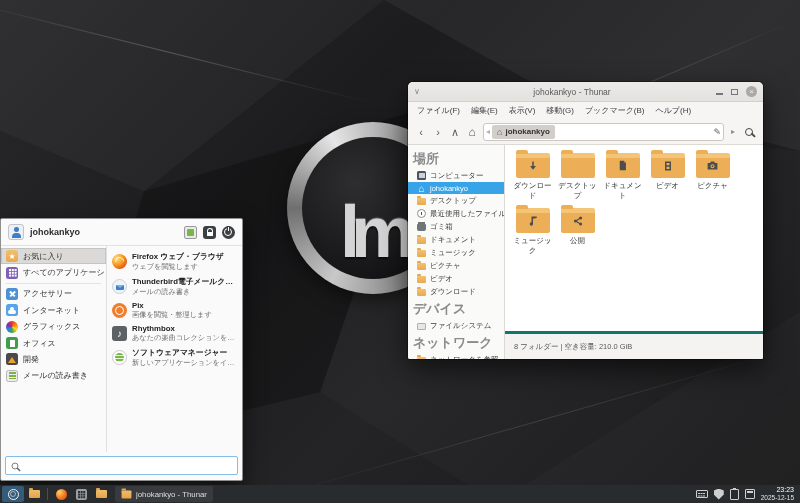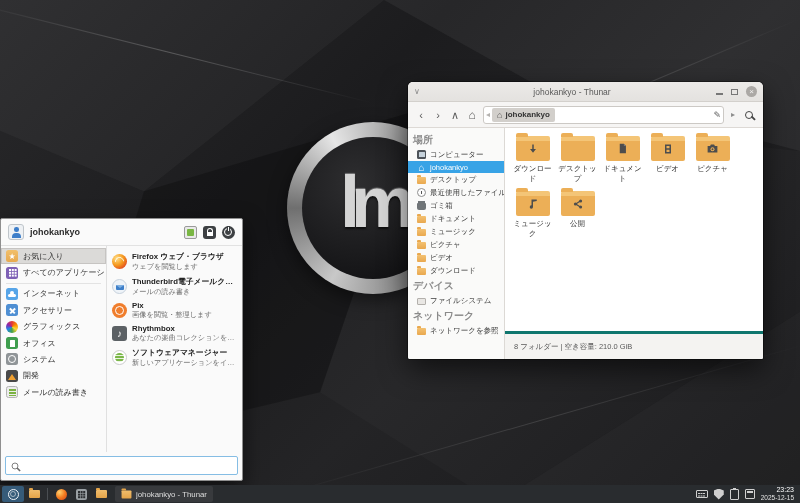--- a/index.html
+++ b/index.html
@@ -28,21 +28,21 @@
   .r3 { width:560px; left:260px; top:420px; transform:rotate(-16deg); opacity:.6; }
   .r4 { width:300px; left:-30px; top:420px; transform:rotate(28deg); opacity:.5; }
 
   
   #emblem { position:absolute; left:287px; top:122px; width:172px; height:172px; border-radius:50%;
     background:conic-gradient(from 210deg,#c8c8c8,#6f6f6f,#e6e6e6,#8b8b8b,#d2d2d2,#7a7a7a,#c8c8c8);
     display:flex; align-items:center; justify-content:center; z-index:1;
     box-shadow:0 6px 18px rgba(0,0,0,.5); }
   #emblem .inner { width:142px; height:142px; border-radius:50%;
     background:radial-gradient(circle at 38% 32%,#2e2e30,#141416 75%);
-    display:flex; align-items:center; justify-content:center; }
+    display:flex; align-items:flex-end; justify-content:center; }
   #emblem .lm { font-weight:bold; font-size:72px; letter-spacing:-9px; color:#d4d4d4;
     text-shadow:0 2px 2px rgba(0,0,0,.6), 0 -1px 1px rgba(255,255,255,.35); transform:translateY(-6px); }
 
   
   #thunar { position:absolute; left:408px; top:82px; width:355px; height:277px; z-index:5;
     background:#f6f5f4; border-radius:5px 5px 2px 2px; display:flex; flex-direction:column;
     box-shadow:0 10px 28px rgba(0,0,0,.6), 0 0 0 1px rgba(0,0,0,.35); overflow:hidden; }
   .titlebar { height:20px; background:linear-gradient(#eceae8,#e4e2df); border-bottom:1px solid #d3d0cc;
     display:flex; align-items:center; padding:0 6px; flex:none; }
   .tb-chev { color:#8a8a8a; font-size:8px; width:14px; }
@@ -68,21 +68,21 @@
   .path-space { flex:1; }
   .pencil { font-size:9px; color:#5c5c5c; }
   .path-next { color:#8c8c8c; font-size:8px; padding:0 2px; }
   .magnify { width:8px; height:8px; border:1.5px solid #464646; border-radius:50%; position:relative; margin:0 3px; }
   .magnify::after { content:""; position:absolute; width:4.5px; height:1.5px; background:#464646;
     right:-3.8px; bottom:-1.2px; transform:rotate(45deg); }
 
   .win-body { flex:1; display:flex; min-height:0; border-top:1px solid #ddd9d5; }
   .sidebar { width:97px; flex:none; background:#fafaf9; border-right:1px solid #dcd9d5;
     padding-top:3px; font-size:7.5px; overflow:hidden; }
-  .side-header { font-weight:bold; color:#8a8a8a; padding:2px 5px 1px; font-size:10px; }
+  .side-header { font-weight:bold; color:#8a8a8a; padding:2px 5px 1px; font-size:13px; }
   .side-item { display:flex; align-items:center; gap:4px; padding:1.5px 3px 1.5px 9px; color:#3d3d3d;
     white-space:nowrap; overflow:hidden; }
   .side-item.selected { background:#38a3e6; color:#fff; }
 
   .mi { width:9px; height:9px; flex:none; position:relative; }
   .mi-comp { background:#4e545a; border-radius:1.5px; }
   .mi-comp::after { content:""; position:absolute; inset:1.5px 1.5px 2.5px; background:#c7d3dc; border-radius:.5px; }
   .mi-home { display:flex; align-items:center; justify-content:center; }
   .mi-home::before { content:"⌂"; font-size:10px; line-height:9px; color:inherit; }
   .mi-folder { background:linear-gradient(#f3c172,#e9a84e); border-radius:1px; height:7.5px; margin-top:1.5px; }
@@ -270,20 +270,28 @@
     <div class="titlebar">
       <span class="tb-chev">∨</span>
       <span class="tb-title">johokankyo - Thunar</span>
       <span class="tb-btns">
         <span class="btn-min"></span>
         <span class="btn-max"></span>
         <span class="btn-close">×</span>
       </span>
     </div>
 
+    <div class="menubar">
+      <span>ファイル(F)</span>
+      <span>編集(E)</span>
+      <span>表示(V)</span>
+      <span>移動(G)</span>
+      <span>ブックマーク(B)</span>
+      <span>ヘルプ(H)</span>
+    </div>
 
     <div class="toolbar">
       <span class="nav">‹</span>
       <span class="nav">›</span>
       <span class="nav">∧</span>
       <span class="nav home">⌂</span>
       <div class="pathwrap">
         <span class="path-scroll">◂</span>
         <span class="path-chip">
           <span class="home-glyph">⌂</span>
@@ -451,38 +459,34 @@
         <div class="cat selected">
           <span class="ci ci-fav">★</span>
           <span>お気に入り</span>
         </div>
         <div class="cat">
           <span class="ci ci-apps"></span>
           <span>すべてのアプリケーション</span>
         </div>
         <div class="cat-divider"></div>
         <div class="cat">
+          <span class="ci ci-acc"></span>
+          <span>アクセサリー</span>
+        </div>
+        <div class="cat">
           <span class="ci ci-net"></span>
           <span>インターネット</span>
         </div>
         <div class="cat">
-          <span class="ci ci-acc"></span>
-          <span>アクセサリー</span>
-        </div>
-        <div class="cat">
           <span class="ci ci-gfx"></span>
           <span>グラフィックス</span>
         </div>
         <div class="cat">
           <span class="ci ci-office"></span>
           <span>オフィス</span>
-        </div>
-        <div class="cat">
-          <span class="ci ci-sys"></span>
-          <span>システム</span>
         </div>
         <div class="cat">
           <span class="ci ci-dev"></span>
           <span>開発</span>
         </div>
         <div class="cat">
           <span class="ci ci-settings"></span>
           <span>メールの読み書き</span>
         </div>
       </div>

